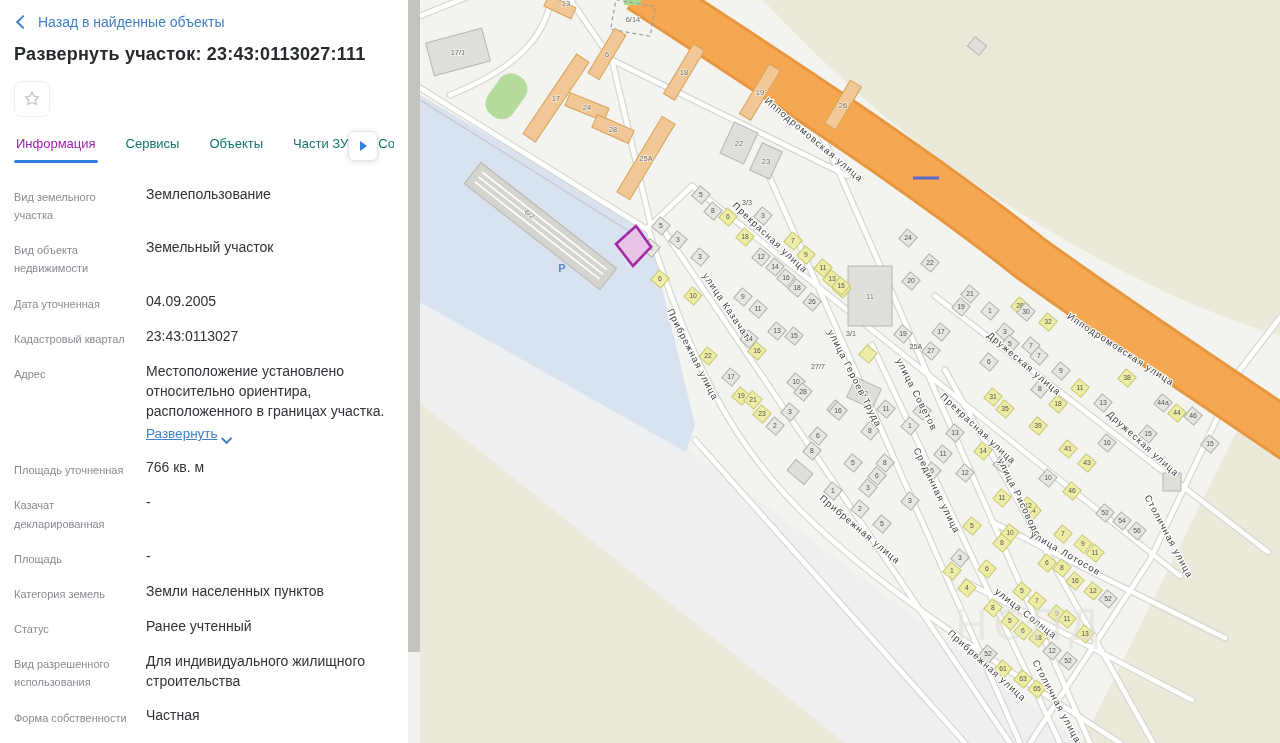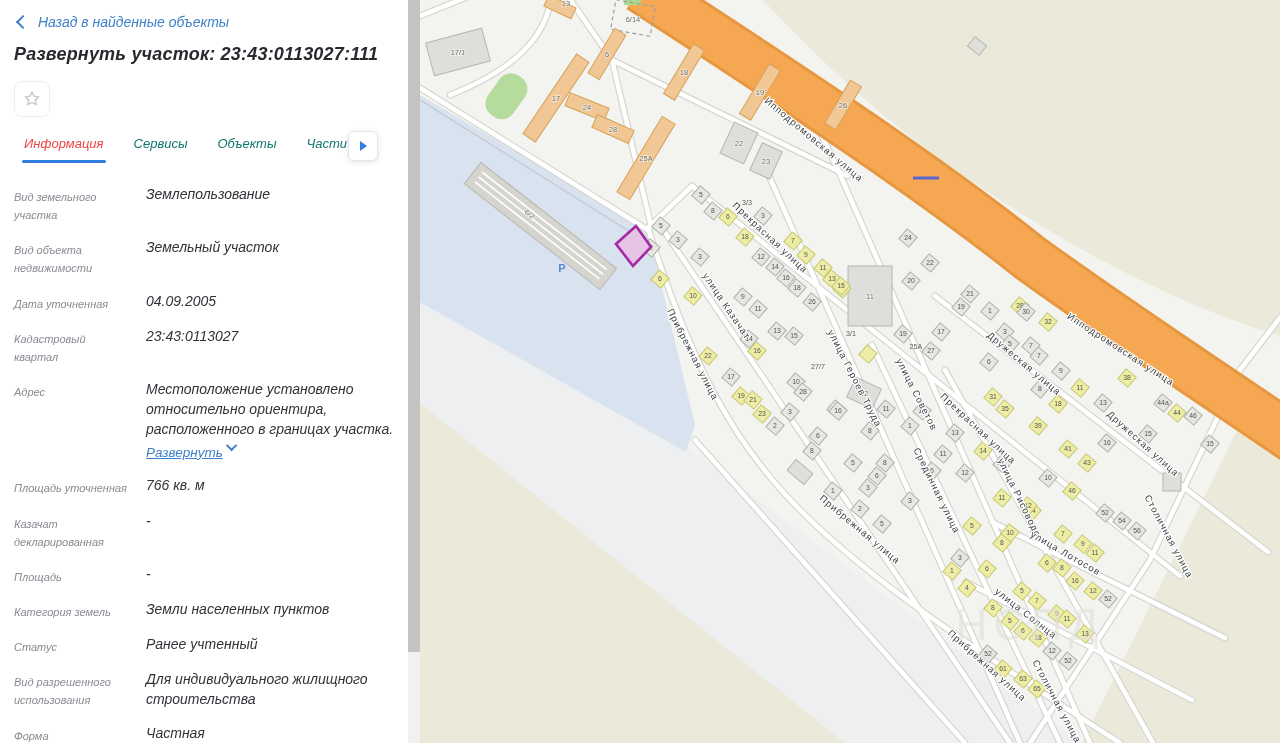--- a/index.html
+++ b/index.html
@@ -2,44 +2,44 @@
 <html><head>
 <meta charset="utf-8">
 <style>
   * { margin:0; padding:0; box-sizing:border-box; }
   html,body { width:1280px; height:743px; overflow:hidden; background:#fff;
               font-family:"Liberation Sans", sans-serif; }
   #app { position:relative; width:1280px; height:743px; }
 
   
   #panel { position:absolute; left:0; top:0; width:408px; height:743px;
-           background:#fff; padding:12px 14px 0 14px; overflow:hidden;font-style:italic; }
+           background:#fff; padding:12px 14px 0 14px; overflow:hidden; }
   .back-row { display:flex; align-items:center; gap:10px; margin:2px 0 14px 2px; cursor:pointer; }
   .back-chev { width:10px; height:10px; border-left:2px solid #3f80c8; border-bottom:2px solid #3f80c8;
                transform:rotate(45deg); margin-left:2px; }
   .back-link { color:#3f80c8; font-size:14px; }
   .page-title { font-size:18px; font-weight:600; color:#26292e; letter-spacing:.2px; margin:4px 0 16px 0; }
   .star-btn { width:36px; height:36px; border:1px solid #eceef0; border-radius:8px;
               display:flex; align-items:center; justify-content:center; background:#fff; cursor:pointer; }
   .tabs-wrap { position:relative; margin-top:16px; height:30px; }
   .tabs { display:flex; gap:26px; height:30px; overflow:hidden; white-space:nowrap; }
   .tab { font-size:13px; color:#0f766e; padding:3px 2px 10px 2px; position:relative; cursor:pointer; flex:none; }
-  .tab.active { color:#ef4444;margin-left:8px; }
+  .tab.active { color:#a21caf; }
   .tab.active::after { content:""; position:absolute; left:0; right:0; bottom:0;
                        height:3px; background:#2f7de1; border-radius:2px; }
   .tabs-more { position:absolute; right:16px; top:-2px; width:30px; height:30px; background:#fff;
                border:1px solid #e4e7ea; border-radius:6px; box-shadow:0 1px 5px rgba(40,60,90,.15);
                display:flex; align-items:center; justify-content:center; cursor:pointer; }
   .tabs-more .tri { width:0; height:0; border-top:5px solid transparent; border-bottom:5px solid transparent;
                     border-left:7px solid #2f7de1; }
   #fields { margin-top:22px; }
   .row { display:flex; gap:14px; margin-bottom:14px; }
   .flabel { width:118px; flex:none; font-size:11px; line-height:1.65; color:#878b92; padding-top:3px; }
   .fvalue { font-size:14px; line-height:1.42; color:#2f3338; }
-  .expand-link { display:inline-flex; align-items:flex-start; gap:6px; margin-top:3px;
+  .expand-link { display:inline-flex; align-items:flex-end; gap:6px; margin-top:3px;
                  color:#3f80c8; font-size:13.5px; text-decoration:underline; cursor:pointer; }
   .expand-chev { width:8px; height:8px; border-left:2px solid #3f80c8; border-bottom:2px solid #3f80c8;
                  transform:rotate(-45deg) translateY(-2px); }
 
   
   .pscroll { position:absolute; left:408px; top:0; width:12px; height:743px; background:#f1f1f0; }
   .pthumb  { position:absolute; left:0; top:0; width:12px; height:652px; background:#c4c3c0; }
 
   
   #map { position:absolute; left:420px; top:0; width:860px; height:743px;

